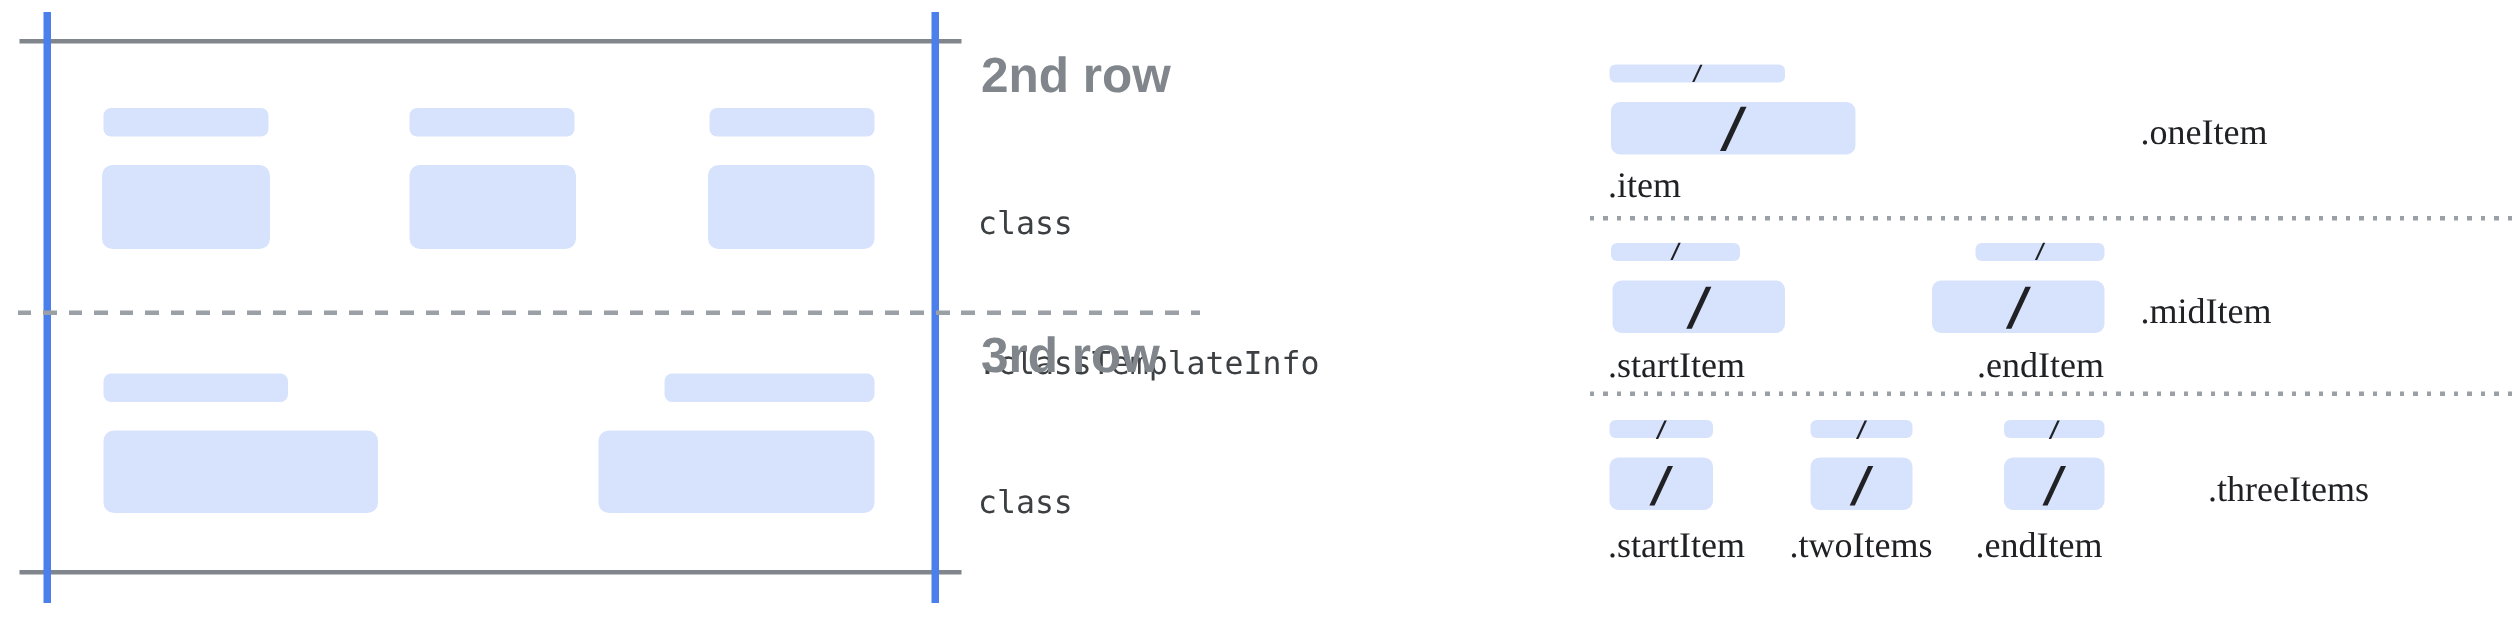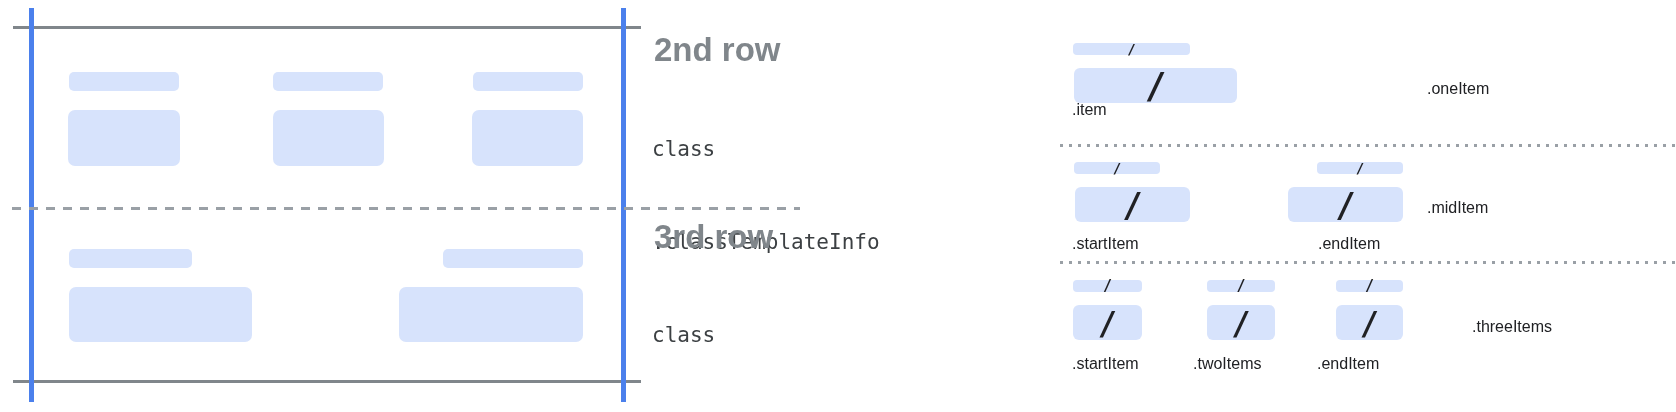--- a/index.html
+++ b/index.html
@@ -60,22 +60,22 @@
     font-weight:bold;color:var(--label-text);
     line-height:0;
   }
   .slash.s14{font-size:15px;}
   .slash.s13{font-size:14px;}
   .slash.s34{font-size:36px;}
   .slash.s32{font-size:34px;}
   .slash.s30{font-size:32px;}
   .mono-label{
     position:absolute;
-    font-family:Liberation Sans, sans-serif;
-    font-size:16px;line-height:20px;
+    font-family:Liberation Serif, serif;
+    font-size:24px;line-height:20px;
     color:var(--label-text);
     white-space:nowrap;
   }
 </style>
 </head>
 <body>
 
 <div class="canvas">
 
   <div class="hline" style="left:13px;top:26px;width:628px;"></div>
@@ -113,21 +113,21 @@
 
   <div class="dotline" style="left:1060px;top:144px;width:616px;"></div>
   <div class="dotline" style="left:1060px;top:261px;width:616px;"></div>
 
   <div class="bar small" style="left:1073px;top:43px;width:117px;height:12px;">
     <span class="slash s13">/</span>
   </div>
   <div class="bar big" style="left:1074px;top:68px;width:163px;height:35px;">
     <span class="slash s34">/</span>
   </div>
-  <div class="mono-label" style="left:1072px;top:100px;">.item</div>
+  <div class="mono-label" style="left:1072px;top:114px;">.item</div>
   <div class="mono-label" style="left:1427px;top:79px;">.oneItem</div>
 
   <div class="bar small" style="left:1074px;top:162px;width:86px;height:12px;">
     <span class="slash s13">/</span>
   </div>
   <div class="bar big" style="left:1075px;top:187px;width:115px;height:35px;">
     <span class="slash s32">/</span>
   </div>
   <div class="bar small" style="left:1317px;top:162px;width:86px;height:12px;">
     <span class="slash s13">/</span>

